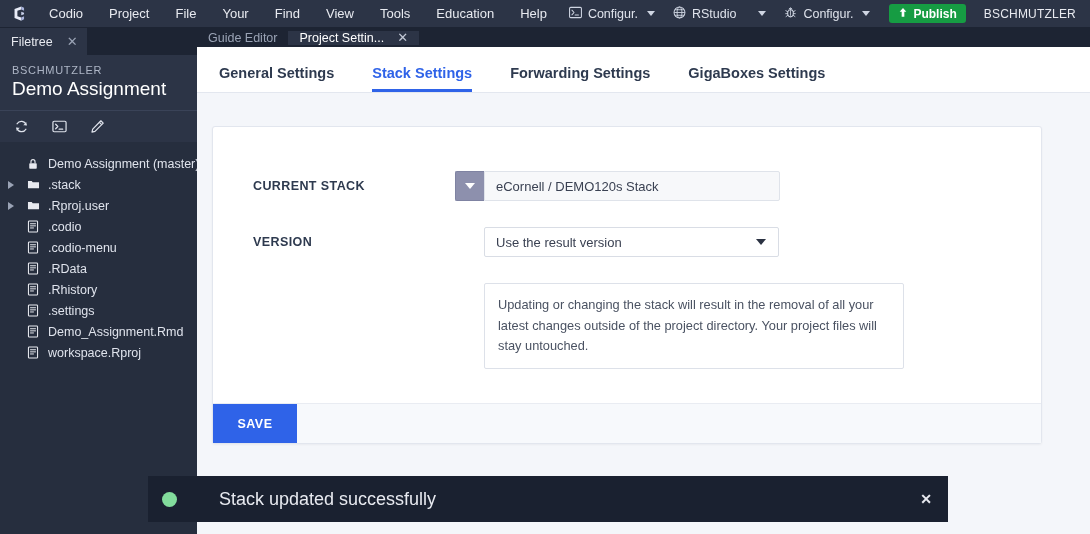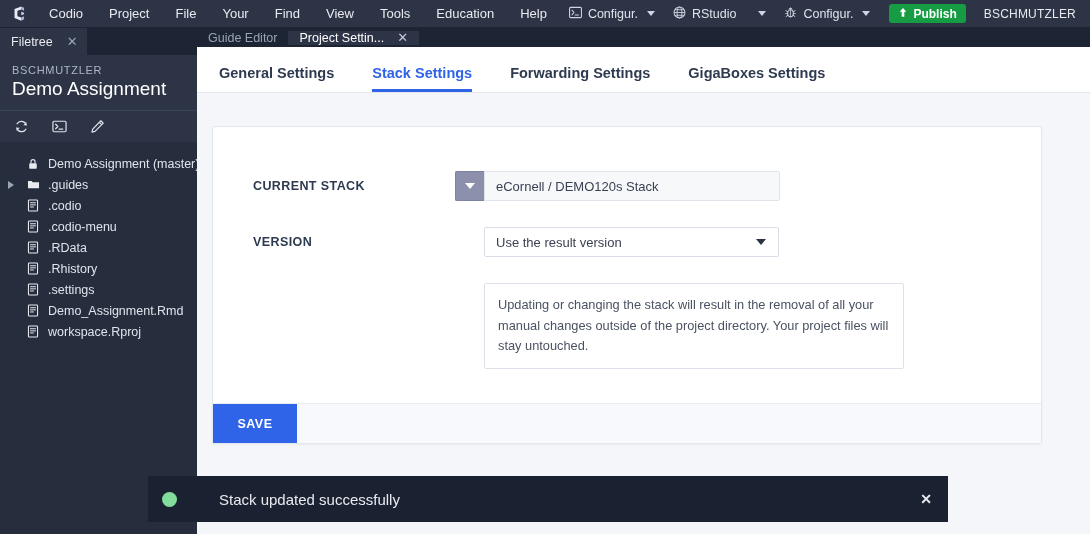--- a/index.html
+++ b/index.html
@@ -172,21 +172,21 @@
   }
 
   
   .toast {
     position: absolute; left: 148px; bottom: 12px; width: 800px; height: 46px;
     background: #1a2130;
     display: flex; align-items: center; padding: 0 16px 0 14px;
     color: #e8eaf0;
   }
   .toast-dot { width: 15px; height: 15px; border-radius: 50%; background: #82dc9c; flex: none; }
-  .toast-msg { margin-left: 42px; font-size: 15px; flex: 1 1 auto; }
+  .toast-msg { margin-left: 42px; font-size: 18px; flex: 1 1 auto; }
   .toast-x { font-size: 14px; font-weight: bold; color: #e8eaf0; cursor: pointer; }
 </style>
 </head>
 <body>
 
 <div class="app">
 
   <div class="menubar">
     <div class="logo-wrap">
       <svg width="19" height="19" viewBox="0 0 24 24">
@@ -328,23 +328,34 @@
 
       <div class="tree-row">
         <span class="tw">
             <span class="tw-arrow"></span>
           </span>
         <span class="ti">
           <svg width="13" height="13" viewBox="0 0 16 16">
             <path d="M1.2 3.6 h4.6 l1.2 1.5 h7.8 v7.6 h-13.6 z" fill="#e8eaf0"></path>
           </svg>
         </span>
-        <span style="padding-left:4px">.guides</span>
-      </div>
-
+        <span style="padding-left:4px">.stack</span>
+      </div>
+
+      <div class="tree-row">
+        <span class="tw">
+            <span class="tw-arrow"></span>
+          </span>
+        <span class="ti">
+          <svg width="13" height="13" viewBox="0 0 16 16">
+            <path d="M1.2 3.6 h4.6 l1.2 1.5 h7.8 v7.6 h-13.6 z" fill="#e8eaf0"></path>
+          </svg>
+        </span>
+        <span style="padding-left:4px">.Rproj.user</span>
+      </div>
 
       <div class="tree-row">
         <span class="tw"></span>
         <span class="ti">
           <svg width="12" height="13" viewBox="0 0 14 16">
             <rect x="1.4" y="1.2" width="11.2" height="13.6" rx="1.1" fill="none" stroke="#e8eaf0" stroke-width="1.3"></rect>
             <path d="M3.9 4.6 H10.1 M3.9 7.2 H10.1 M3.9 9.8 H7.6" stroke="#e8eaf0" stroke-width="1.2" stroke-linecap="round"></path>
           </svg>
         </span>
         <span style="padding-left:4px">.codio</span>
@@ -463,21 +474,21 @@
           <div class="frow">
             <div class="flabel">VERSION</div>
             <div class="version-select">
               <span>Use the result version</span>
               <span class="tri-dark"></span>
             </div>
           </div>
 
           <div class="note-wrap">
             <div class="note-spacer"></div>
-            <div class="note">Updating or changing the stack will result in the removal of all your manual changes outside of the project directory. Your project files will stay untouched.</div>
+            <div class="note">Updating or changing the stack will result in the removal of all your latest changes outside of the project directory. Your project files will stay untouched.</div>
           </div>
 
         </div>
         <div class="card-footer">
           <button class="save-btn">SAVE</button>
         </div>
       </div>
     </div>
   </div>
 

